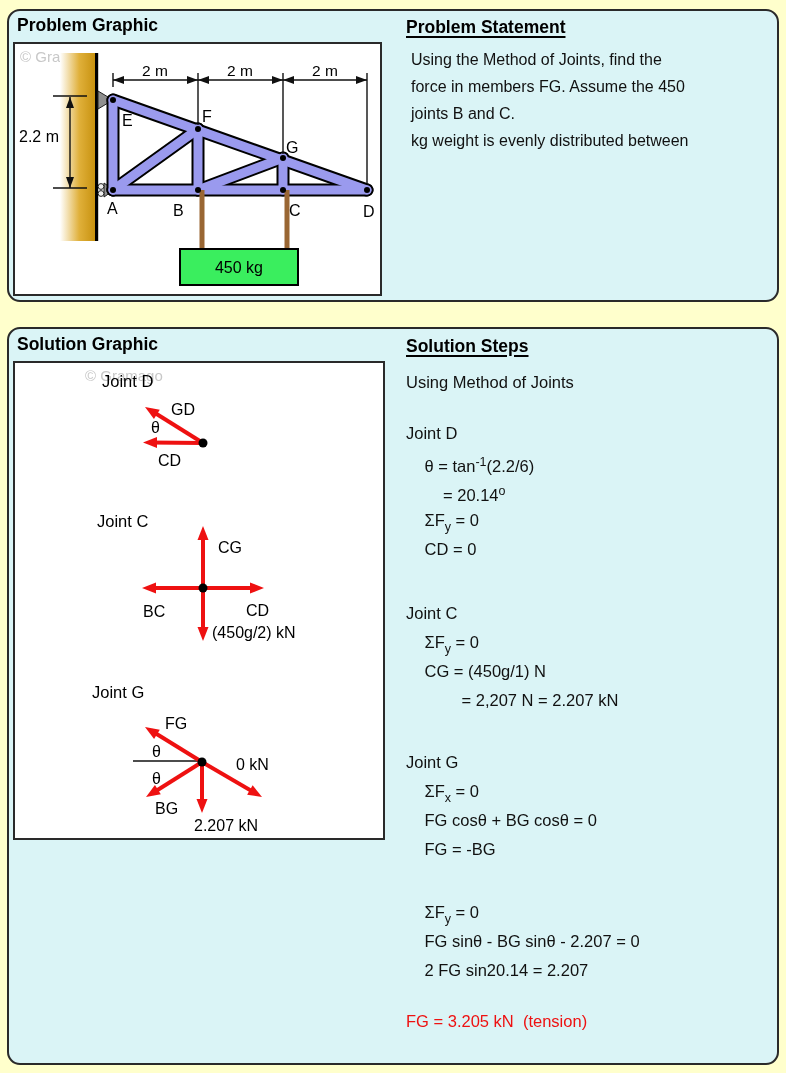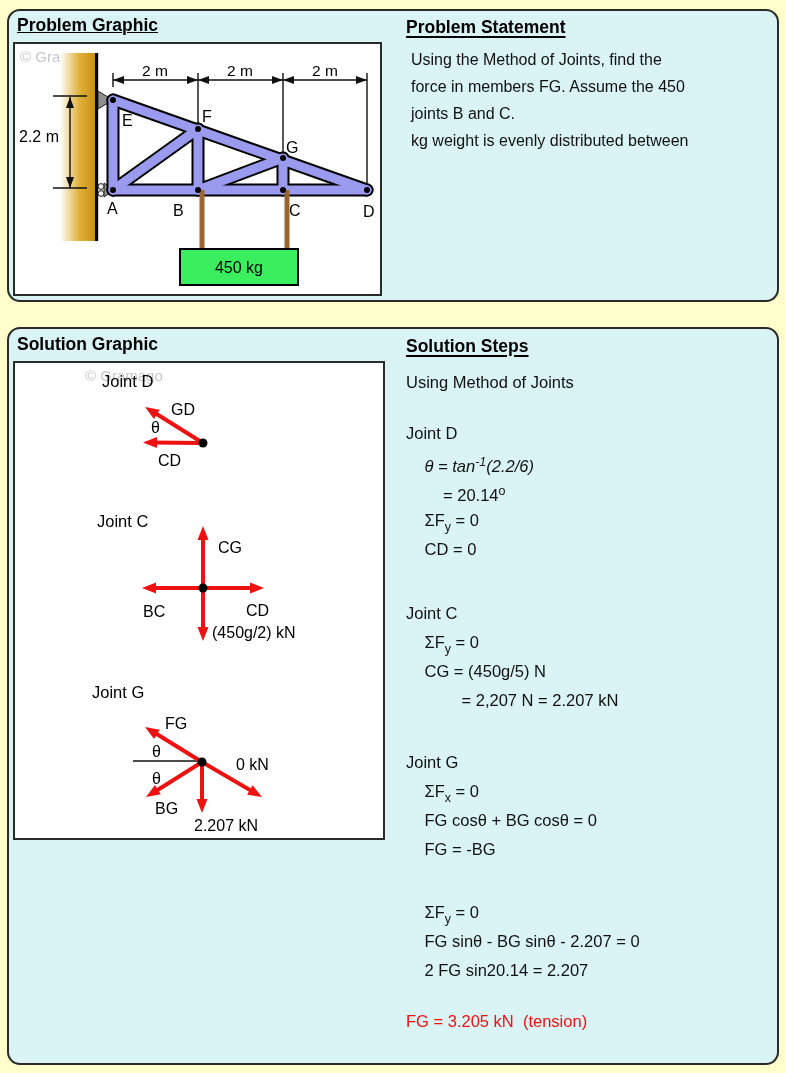--- a/index.html
+++ b/index.html
@@ -11,21 +11,21 @@
   #page{position:relative;width:786px;height:1073px;background:var(--yellow);overflow:hidden;}
   .panel{position:absolute;left:7px;width:772px;background:var(--cyan);
          border:2px solid #2a2a2a;border-radius:13px;}
   #panel-problem{top:9px;height:293px;}
   #panel-solution{top:327px;height:738px;}
   .gbox{position:absolute;background:#ffffff;border:2px solid #2a2a2a;}
   #problem-graphic-box{left:13px;top:42px;width:369px;height:254px;}
   #solution-graphic-box{left:13px;top:361px;width:372px;height:479px;}
   .paneltitle{position:absolute;font-size:17.5px;font-weight:bold;color:#000;white-space:pre;}
   .underlined{text-decoration:underline;text-decoration-thickness:2px;text-underline-offset:3px;}
-  #problem-graphic-title{left:17px;top:15px;text-decoration:underline;}
+  #problem-graphic-title{left:17px;top:15px;}
   #problem-statement-title{left:406px;top:17px;}
   #solution-graphic-title{left:17px;top:334px;}
   #solution-steps-title{left:406px;top:336px;}
   .textcol{position:absolute;color:#000;}
   #statement-lines{left:411px;top:46px;}
   #statement-lines .sline{height:27px;line-height:27px;font-size:16px;}
   #steps-lines{left:406px;top:368px;}
   #steps-lines .sline{height:29px;line-height:29px;font-size:16.5px;}
   .sline{white-space:pre;color:var(--ink);}
   .sline span{white-space:pre;}
@@ -217,27 +217,27 @@
   <div class="textcol" id="statement-lines">
       <div class="sline"><span>Using the Method of Joints, find the</span></div>
       <div class="sline"><span>force in members FG. Assume the 450</span></div>
       <div class="sline"><span>joints B and C.</span></div>
       <div class="sline"><span>kg weight is evenly distributed between</span></div>
     </div>
 
   <div class="textcol" id="steps-lines">
       <div class="sline"><span>Using Method of Joints</span></div>
       <div class="sline" style="margin-top: 22px;"><span>Joint D</span></div>
-      <div class="sline" style="padding-left: 18.5px; font-style: italic;"><span>θ = tan</span><span class="sup">-1</span><span>(2.2/6)</span></div>
+      <div class="sline" style="padding-left: 18.5px;"><span>θ = tan</span><span class="sup">-1</span><span>(2.2/6)</span></div>
       <div class="sline" style="padding-left: 37px;"><span>= 20.14</span><span class="sup">o</span></div>
       <div class="sline" style="padding-left: 18.5px;"><span>ΣF</span><span class="sub">y</span><span> = 0</span></div>
       <div class="sline" style="padding-left: 18.5px;"><span>CD = 0</span></div>
       <div class="sline" style="margin-top: 35px;"><span>Joint C</span></div>
       <div class="sline" style="padding-left: 18.5px;"><span>ΣF</span><span class="sub">y</span><span> = 0</span></div>
-      <div class="sline" style="padding-left: 18.5px;"><span>CG = (450g/5) N</span></div>
+      <div class="sline" style="padding-left: 18.5px;"><span>CG = (450g/1) N</span></div>
       <div class="sline" style="padding-left: 55.5px;"><span>= 2,207 N = 2.207 kN</span></div>
       <div class="sline" style="margin-top: 33px;"><span>Joint G</span></div>
       <div class="sline" style="padding-left: 18.5px;"><span>ΣF</span><span class="sub">x</span><span> = 0</span></div>
       <div class="sline" style="padding-left: 18.5px;"><span>FG cosθ + BG cosθ = 0</span></div>
       <div class="sline" style="padding-left: 18.5px;"><span>FG = -BG</span></div>
       <div class="sline" style="margin-top: 34px; padding-left: 18.5px;"><span>ΣF</span><span class="sub">y</span><span> = 0</span></div>
       <div class="sline" style="padding-left: 18.5px;"><span>FG sinθ - BG sinθ - 2.207 = 0</span></div>
       <div class="sline" style="padding-left: 18.5px;"><span>2 FG sin20.14 = 2.207</span></div>
       <div class="sline red" style="margin-top: 22px;"><span>FG = 3.205 kN  (tension)</span></div>
     </div>

